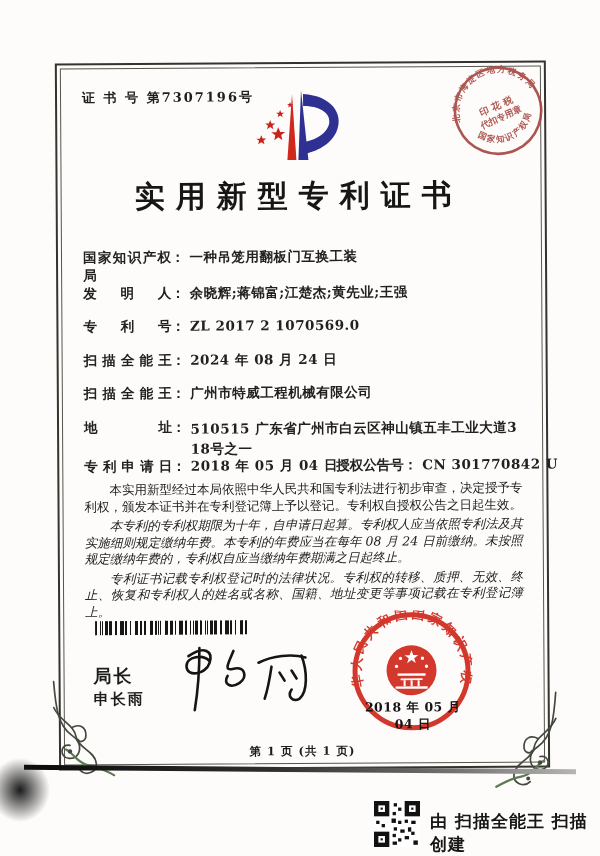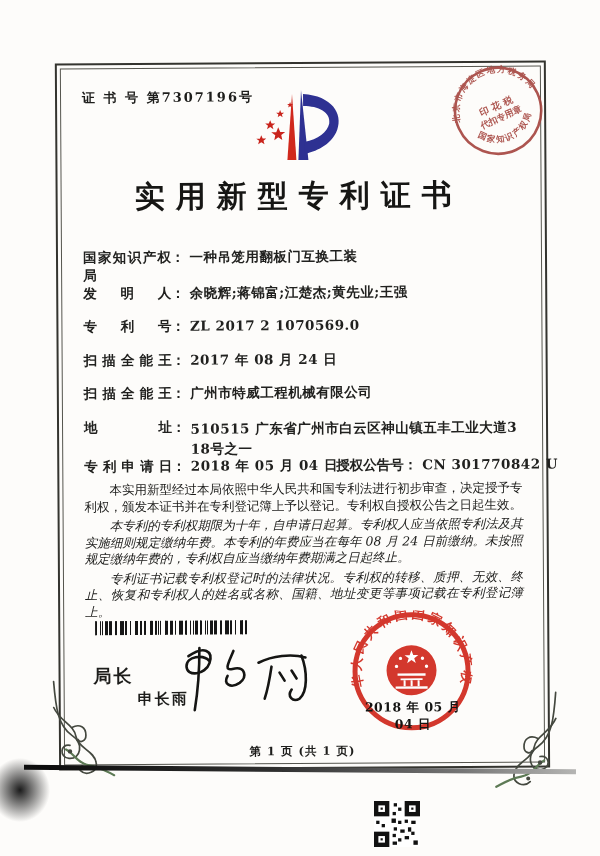--- a/index.html
+++ b/index.html
@@ -23,21 +23,21 @@
   .grant-right{position:absolute;left:252px;top:0;white-space:nowrap;}
   .body-text{position:absolute;left:84px;top:481px;width:438px;font-size:12.5px;
              line-height:16.5px;text-align:justify;color:#1c1c1a;}
   .body-text p{margin:0 0 3px 0;text-indent:2em;font-weight:500;}
   .body-text p.kai{font-style:italic;}
   .barcode{position:absolute;left:94px;top:620px;width:152px;height:14px;
      background-image:
        repeating-linear-gradient(90deg,#161616 0 2px,transparent 2px 5px,#161616 5px 6px,transparent 6px 10px,#161616 10px 13px,transparent 13px 15px),
        repeating-linear-gradient(90deg,#161616 0 1px,transparent 1px 7px);}
   .director-title{position:absolute;left:92px;top:663px;font-size:18px;font-weight:700;letter-spacing:2px;}
-  .director-name{position:absolute;left:92px;top:689px;font-size:15px;font-weight:700;letter-spacing:2px;margin-left:44px;}
+  .director-name{position:absolute;left:92px;top:689px;font-size:15px;font-weight:700;letter-spacing:2px;}
   .signature{position:absolute;left:165px;top:638px;width:150px;height:78px;}
   .seal{position:absolute;left:349px;top:611px;width:122px;height:122px;opacity:.92;}
   .seal-date{position:absolute;left:352px;top:700px;width:118px;text-align:center;
              font-size:12.5px;font-weight:700;color:#141412;z-index:6;letter-spacing:.5px;}
   .footer-page{position:absolute;left:57px;top:744px;width:487px;text-align:center;
              font-size:11.5px;font-weight:600;letter-spacing:1px;}
   .tax-stamp{position:absolute;left:452px;top:64px;width:96px;height:96px;
              transform:rotate(-24deg);opacity:.9;}
   .flourish{position:absolute;width:70px;height:100px;}
   .flourish.bl{left:44px;top:678px;}
@@ -79,21 +79,21 @@
     <div class="frow" style="top:248px">
       <span class="lbl">国家知识产权局</span><span class="colon">：</span><span class="fval">一种吊笼用翻板门互换工装</span>
     </div>
     <div class="frow" style="top:284px">
       <span class="lbl">发明人</span><span class="colon">：</span><span class="fval">余晓辉;蒋锦富;江楚杰;黄先业;王强</span>
     </div>
     <div class="frow" style="top:317px">
       <span class="lbl">专利号</span><span class="colon">：</span><span class="fval">ZL 2017 2 1070569.0</span>
     </div>
     <div class="frow" style="top:351px">
-      <span class="lbl">扫描全能王</span><span class="colon">：</span><span class="fval">2017 年 08 月 24 日</span>
+      <span class="lbl">扫描全能王</span><span class="colon">：</span><span class="fval">2024 年 08 月 24 日</span>
     </div>
     <div class="frow" style="top:384px">
       <span class="lbl">扫描全能王</span><span class="colon">：</span><span class="fval">广州市特威工程机械有限公司</span>
     </div>
     <div class="frow" style="top:418px">
       <span class="lbl">地址</span><span class="colon">：</span><span class="fval addr">510515 广东省广州市白云区神山镇五丰工业大道318号之一</span>
     </div>
     <div class="frow" style="top:457px">
       <span class="lbl">专利申请日</span><span class="colon">：</span><span class="fval">2018 年 05 月 04 日</span>
       <span class="grant-right">
@@ -218,13 +218,14 @@
         <rect x="24" y="26" width="4" height="3"></rect>
         <rect x="31" y="24" width="3" height="4"></rect>
       <rect x="17" y="30" width="3" height="3"></rect>
         <rect x="22" y="34" width="3" height="3"></rect>
         <rect x="28" y="32" width="4" height="3"></rect>
       <rect x="34" y="28" width="3" height="3"></rect>
         <rect x="36" y="36" width="4" height="4"></rect>
         <rect x="17" y="37" width="4" height="3"></rect>
     </g>
   </svg>
+  <div class="scan-credit">由 扫描全能王 扫描创建</div>
 </div>
 
 </body></html>

